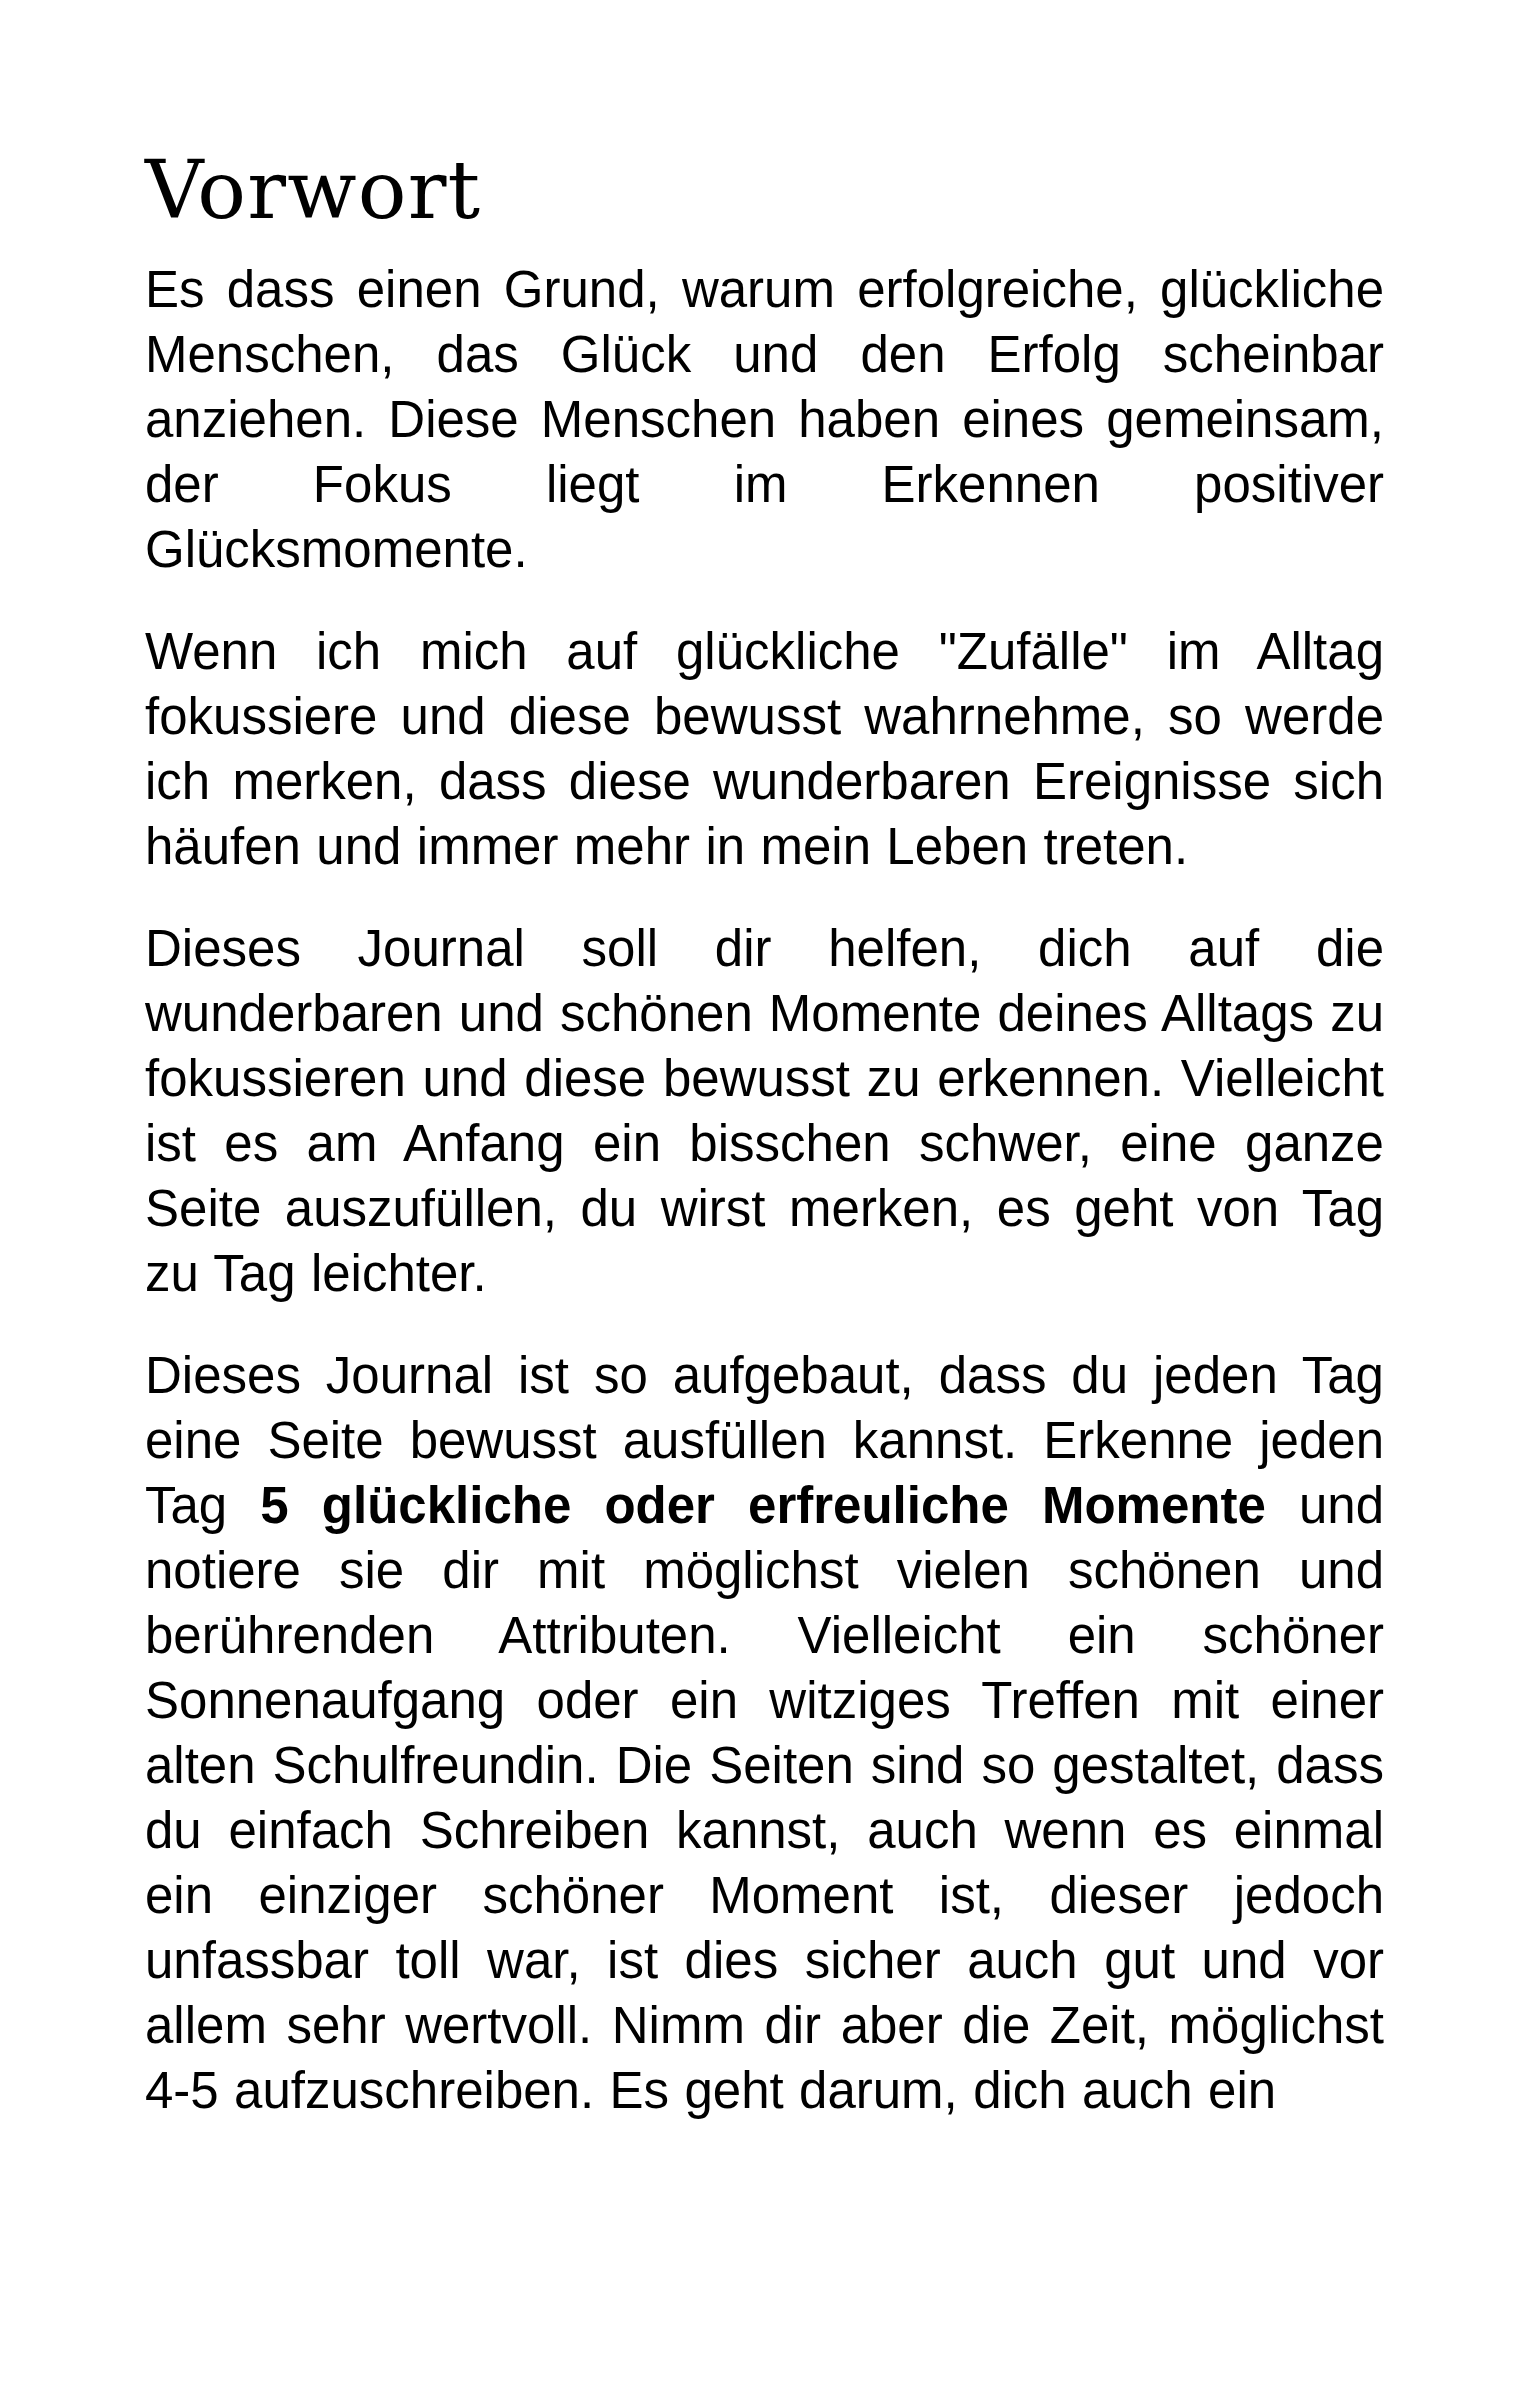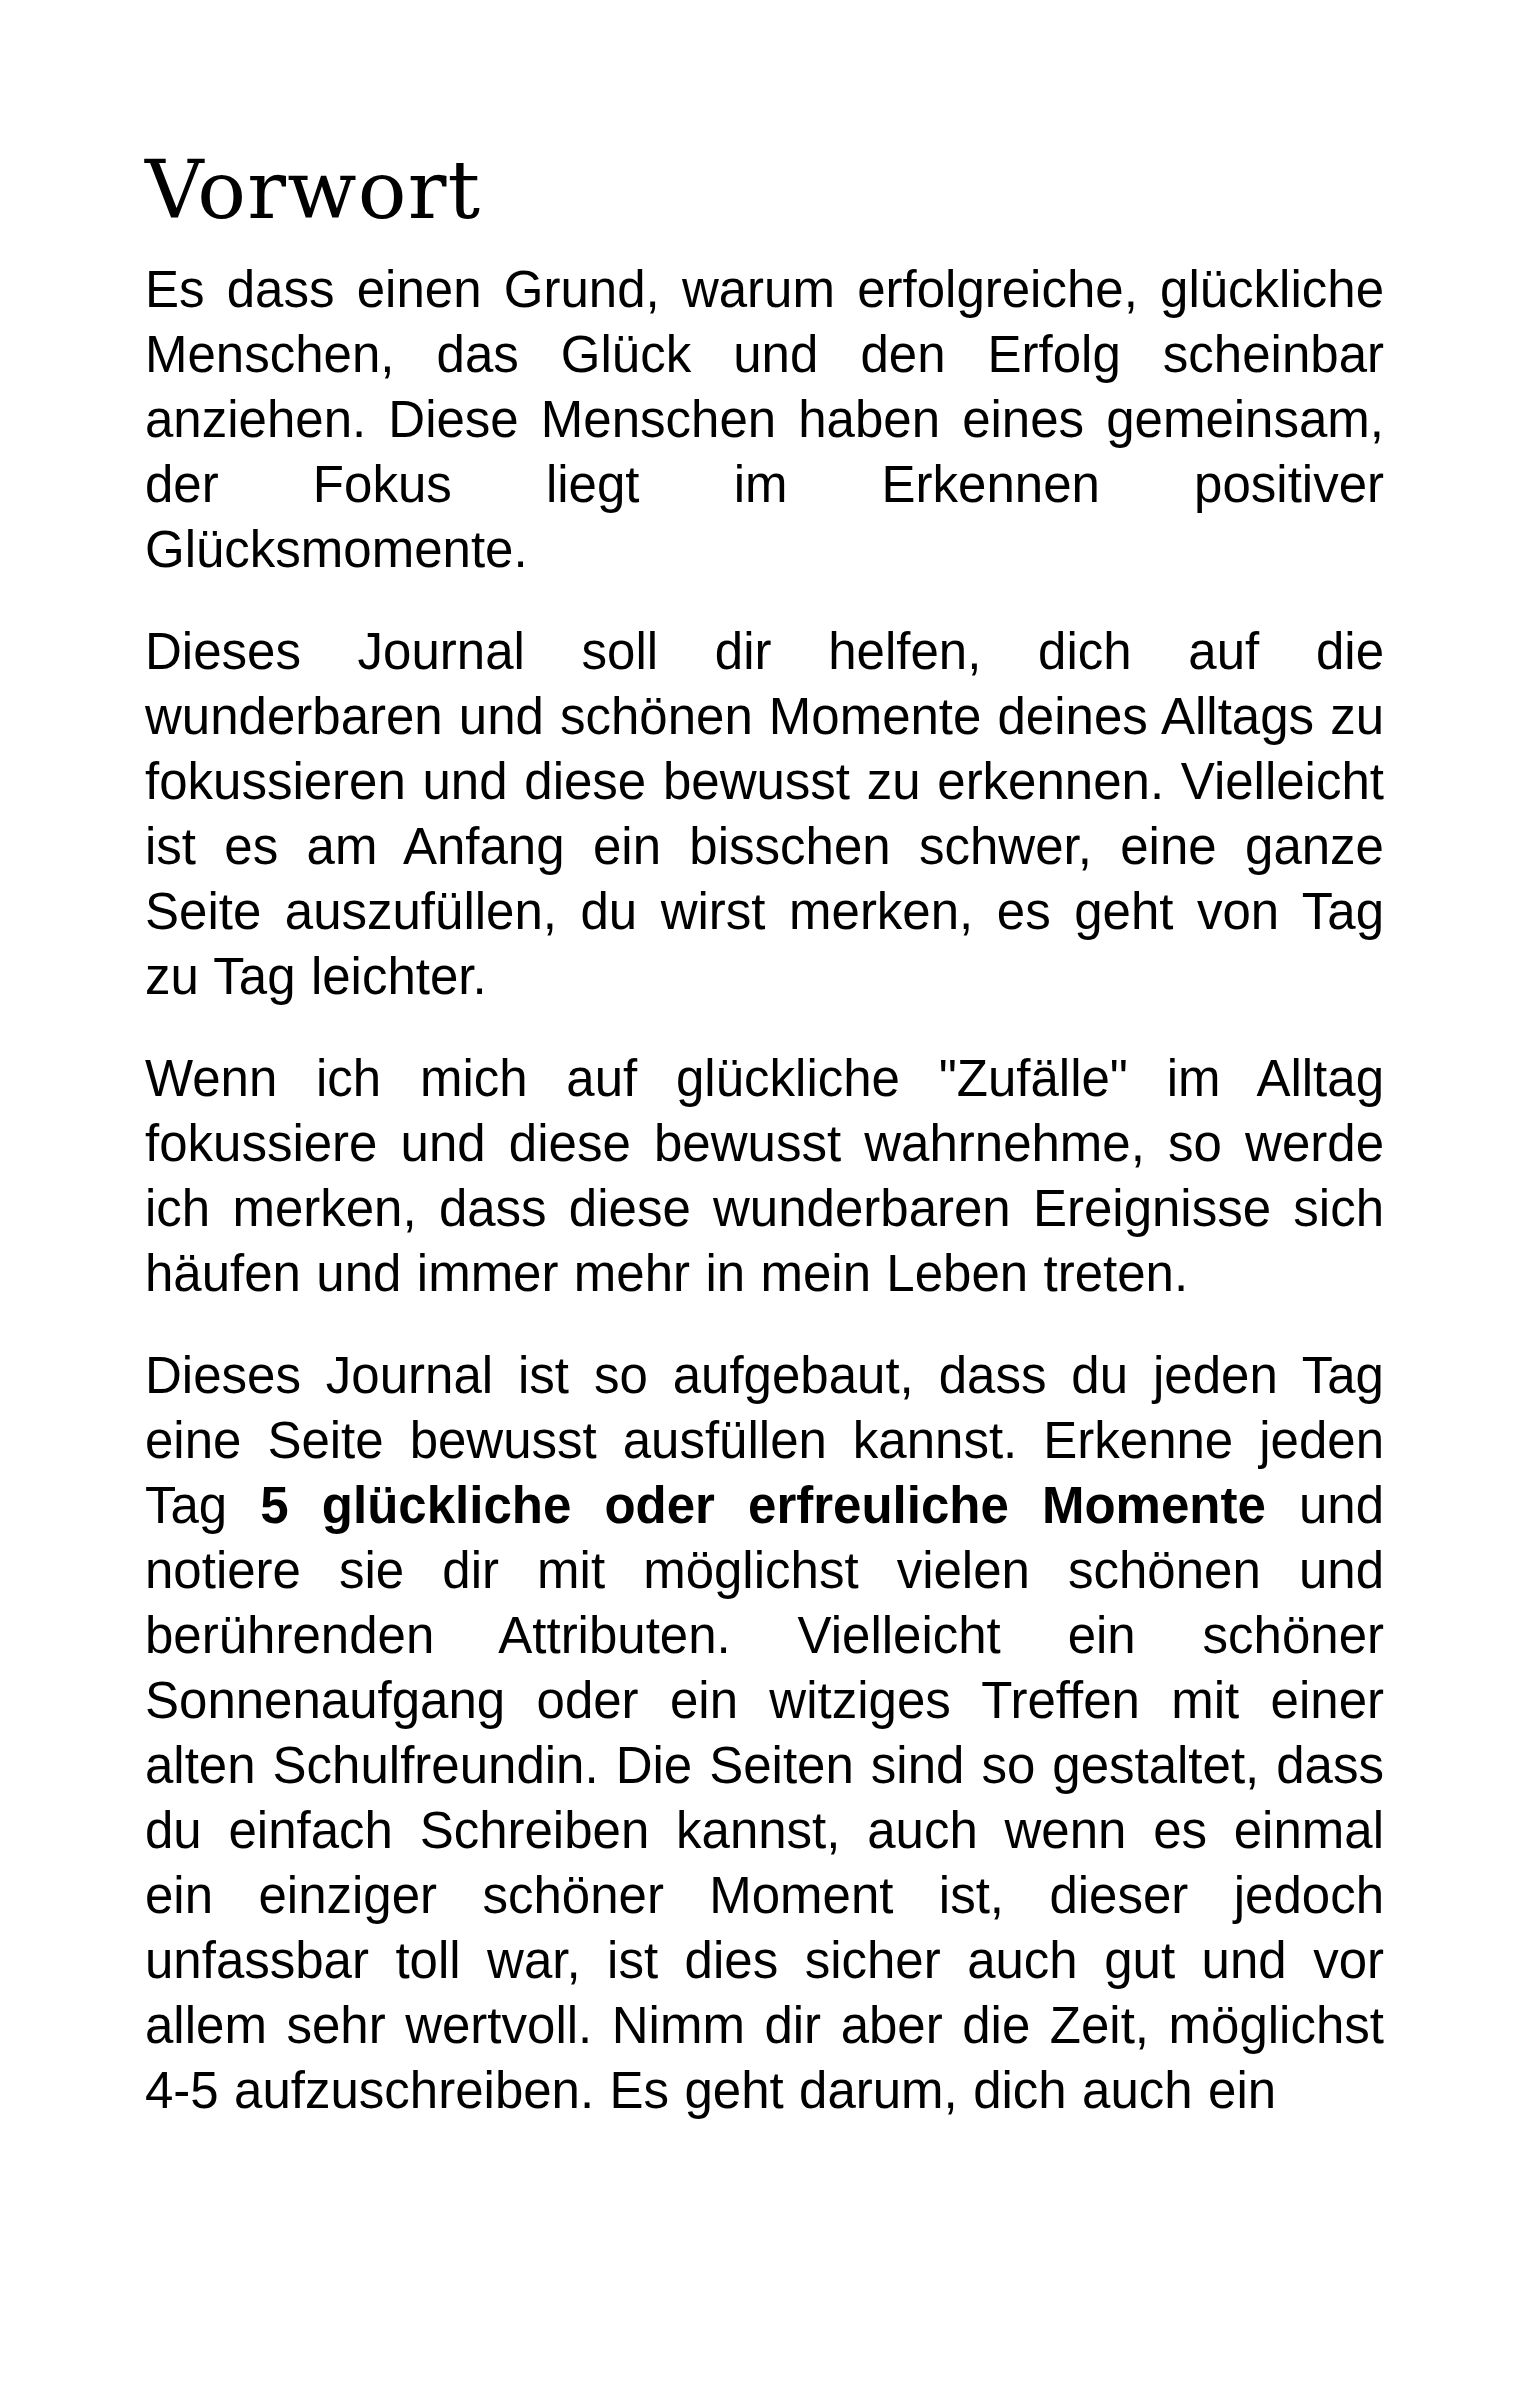--- a/index.html
+++ b/index.html
@@ -58,21 +58,21 @@
 </head>
 <body>
 
 <div class="page">
   <div class="content">
 
     <h1 class="doc-title">Vorwort</h1>
 
     <p class="body-para"><span>Es dass einen Grund, warum erfolgreiche, glückliche Menschen, das Glück und den Erfolg scheinbar anziehen. Diese Menschen haben eines gemeinsam, der Fokus liegt im Erkennen positiver Glücksmomente.</span></p>
 
+    <p class="body-para"><span>Wenn ich mich auf glückliche "Zufälle" im Alltag fokussiere und diese bewusst wahrnehme, so werde ich merken, dass diese wunderbaren Ereignisse sich häufen und immer mehr in mein Leben treten.</span></p>
+
     <p class="body-para"><span>Dieses Journal soll dir helfen, dich auf die wunderbaren und schönen Momente deines Alltags zu fokussieren und diese bewusst zu erkennen. Vielleicht ist es am Anfang ein bisschen schwer, eine ganze Seite auszufüllen, du wirst merken, es geht von Tag zu Tag leichter.</span></p>
-
-    <p class="body-para"><span>Wenn ich mich auf glückliche "Zufälle" im Alltag fokussiere und diese bewusst wahrnehme, so werde ich merken, dass diese wunderbaren Ereignisse sich häufen und immer mehr in mein Leben treten.</span></p>
 
     <p class="body-para"><span>Dieses Journal ist so aufgebaut, dass du jeden Tag eine Seite bewusst ausfüllen kannst. Erkenne jeden Tag </span><strong class="bold-phrase">5 glückliche oder erfreuliche Momente</strong><span> und notiere sie dir mit möglichst vielen schönen und berührenden Attributen. Vielleicht ein schöner Sonnenaufgang oder ein witziges Treffen mit einer alten Schulfreundin. Die Seiten sind so gestaltet, dass du einfach Schreiben kannst, auch wenn es einmal ein einziger schöner Moment ist, dieser jedoch unfassbar toll war, ist dies sicher auch gut und vor allem sehr wertvoll. Nimm dir aber die Zeit, möglichst 4-5 aufzuschreiben. Es geht darum, dich auch ein</span></p>
 
   </div>
 </div>
 
 
 </body></html>

